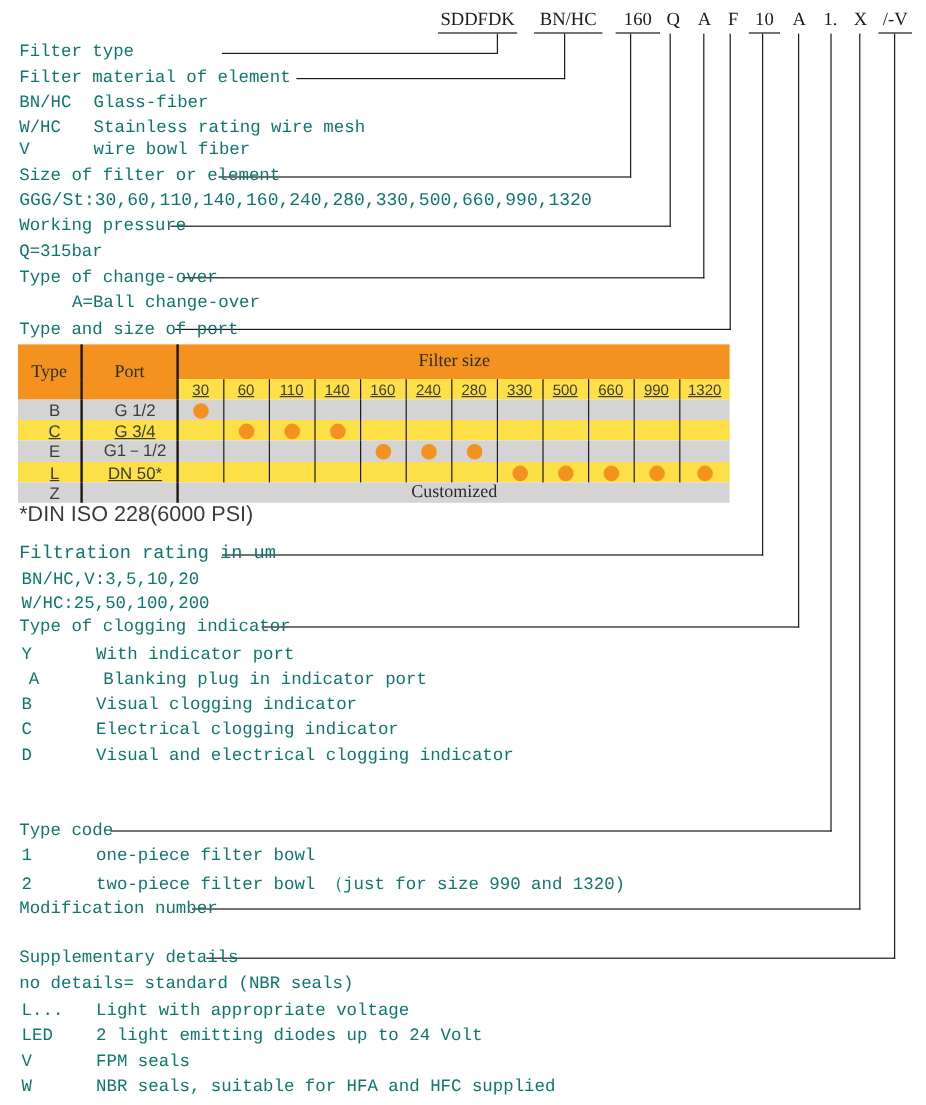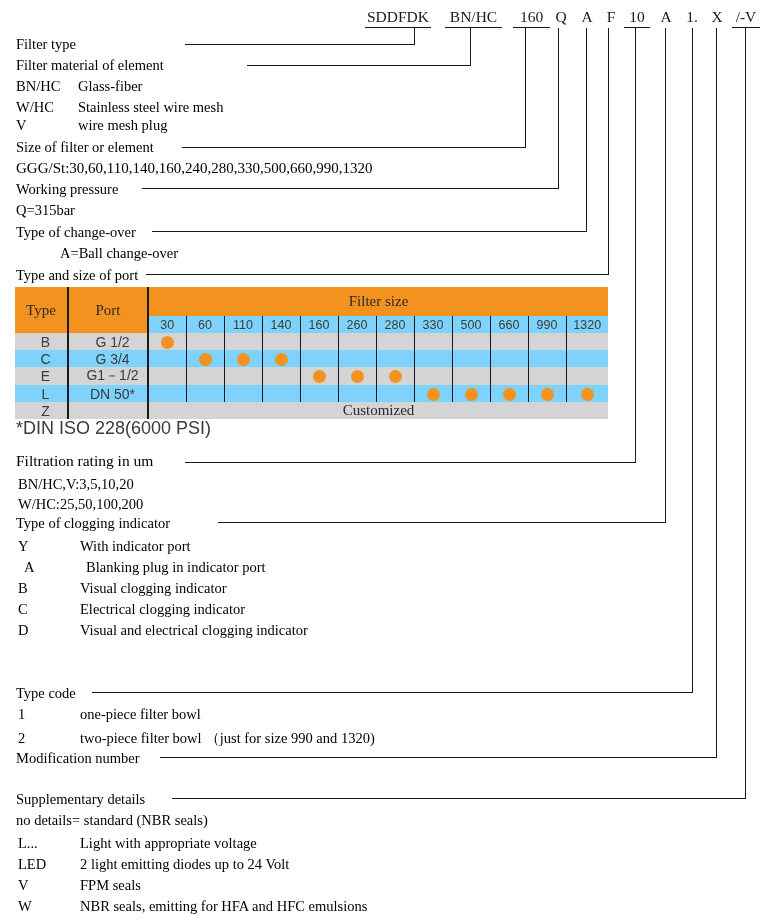--- a/index.html
+++ b/index.html
@@ -47,25 +47,25 @@
   }
   .hline {
     position: absolute;
     height: 0;
     border-top: 1.3px solid #1a1a1a;
   }
 
   
   .txt {
     position: absolute;
-    font-family: Liberation Serif, serif;
+    font-family: Liberation Mono, monospace;
     font-size: 14.5px;
     line-height: 16px;
     white-space: nowrap;
-    color: #000000;
+    color: #0f766e;
   }
   .txt.sans {
     font-family: "Liberation Sans", sans-serif;
     font-size: 18px;
     color: #3a3a3a;
   }
   .txt .key {
     display: inline-block;
     width: 62px;
   }
@@ -95,21 +95,21 @@
   }
   .th-orange {
     background: #F3921F;
     color: #2b2b2b;
     font-family: "Liberation Serif", serif;
     font-size: 15px;
   }
   .vsep { border-right: 2.2px solid #1a1a1a; }
   .vsep-thin { border-right: 1.4px solid #1a1a1a; }
   .row-shade { background: #d4d4d4; }
-  .row-plain { background: #7dd3fc; }
+  .row-plain { background: #fde047; text-decoration: underline; }
   .cell-label {
     text-align: left;
     padding-left: 9px !important;
     font-size: 14px;
     color: #3c3c3c;
   }
   .dot {
     display: inline-block;
     width: 13px;
     height: 13px;
@@ -172,22 +172,22 @@
   <div class="vline" style="left:716px; top:28px;  height:730px;"></div>
   <div class="hline" style="left:160px; top:757px; width:557px;"></div>
 
   <div class="vline" style="left:745px; top:28px;  height:771px;"></div>
   <div class="hline" style="left:172px; top:798px; width:574px;"></div>
 
   <div class="txt" style="left:16px; top:36px;">Filter type</div>
   <div class="txt" style="left:16px; top:57px;">Filter material of element</div>
 
   <div class="txt" style="left:16px; top:78px;"><span class="key">BN/HC</span><span>Glass-fiber</span></div>
-  <div class="txt" style="left:16px; top:99px;"><span class="key">W/HC</span><span>Stainless steel wire mesh</span></div>
-  <div class="txt" style="left:16px; top:117px;"><span class="key">V</span><span>wire mesh plug</span></div>
+  <div class="txt" style="left:16px; top:99px;"><span class="key">W/HC</span><span>Stainless rating wire mesh</span></div>
+  <div class="txt" style="left:16px; top:117px;"><span class="key">V</span><span>wire bowl fiber</span></div>
 
   <div class="txt" style="left:16px; top:139px;">Size of filter or element</div>
   <div class="txt" style="left:16px; top:160px;font-size:15px;">GGG/St:30,60,110,140,160,240,280,330,500,660,990,1320</div>
 
   <div class="txt" style="left:16px; top:181px;">Working pressure</div>
   <div class="txt" style="left:16px; top:202px;">Q=315bar</div>
 
   <div class="txt" style="left:16px; top:224px;">Type of change-over</div>
   <div class="txt" style="left:16px; top:245px;margin-left:44px;">A=Ball change-over</div>
 
@@ -218,21 +218,21 @@
           <td class="th-orange vsep" rowspan="2">Port</td>
           <td class="th-orange" colspan="12">Filter size</td>
         </tr>
 
         <tr style="height:17px;">
           <td class="row-plain vsep-thin">30</td>
           <td class="row-plain vsep-thin">60</td>
           <td class="row-plain vsep-thin">110</td>
           <td class="row-plain vsep-thin">140</td>
           <td class="row-plain vsep-thin">160</td>
-          <td class="row-plain vsep-thin">260</td>
+          <td class="row-plain vsep-thin">240</td>
           <td class="row-plain vsep-thin">280</td>
           <td class="row-plain vsep-thin">330</td>
           <td class="row-plain vsep-thin">500</td>
           <td class="row-plain vsep-thin">660</td>
           <td class="row-plain vsep-thin">990</td>
           <td class="row-plain">1320</td>
         </tr>
 
         <tr class="row-shade" style="height:17px;">
           <td class="cell-label vsep">B</td>
@@ -330,15 +330,15 @@
   <div class="txt" style="left:18px; top:730px;"><span class="key">2</span><span>two-piece filter bowl （just for size 990 and 1320)</span></div>
 
   <div class="txt" style="left:16px; top:750px;">Modification number</div>
 
   <div class="txt" style="left:16px; top:791px;">Supplementary details</div>
   <div class="txt" style="left:16px; top:812px;">no details= standard (NBR seals)</div>
 
   <div class="txt" style="left:18px; top:835px;"><span class="key">L...</span><span>Light with appropriate voltage</span></div>
   <div class="txt" style="left:18px; top:856px;"><span class="key">LED</span><span>2 light emitting diodes up to 24 Volt</span></div>
   <div class="txt" style="left:18px; top:877px;"><span class="key">V</span><span>FPM seals</span></div>
-  <div class="txt" style="left:18px; top:898px;"><span class="key">W</span><span>NBR seals, emitting for HFA and HFC emulsions</span></div>
+  <div class="txt" style="left:18px; top:898px;"><span class="key">W</span><span>NBR seals, suitable for HFA and HFC supplied</span></div>
 
 </div>
 
 </body></html>

